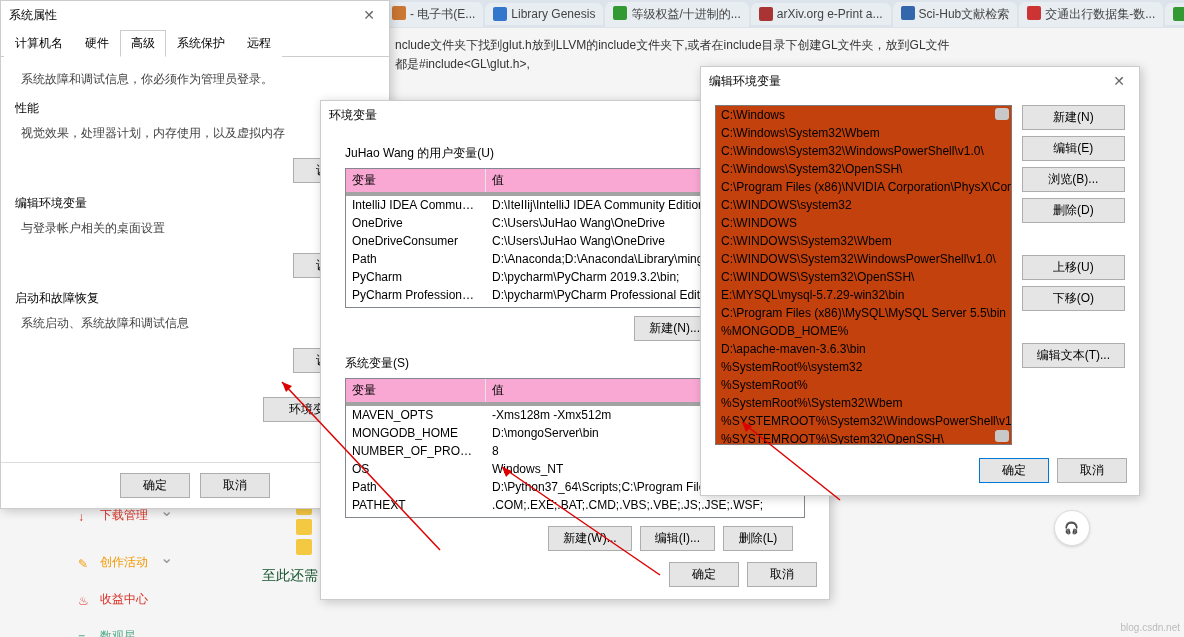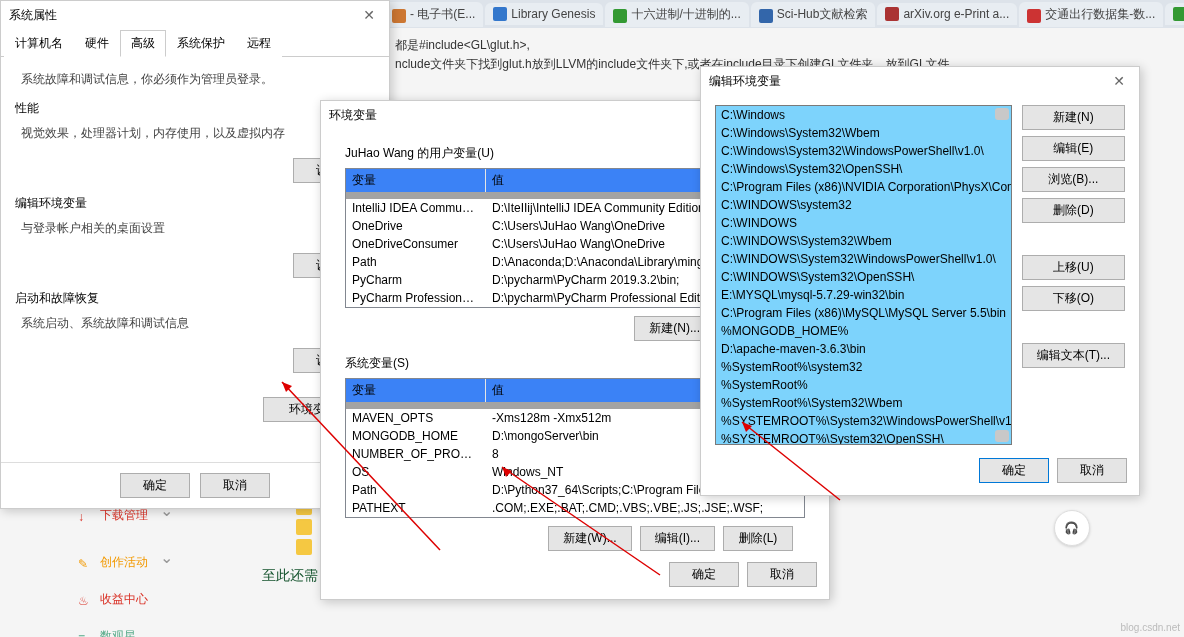--- a/index.html
+++ b/index.html
@@ -8,34 +8,34 @@
 .titlebar{height:28px;display:flex;align-items:center;padding:0 8px;font-size:12px;justify-content:space-between}
 .close-x{font-size:14px;color:#666;cursor:pointer;padding:2px 6px}
 .tabs{display:flex;border-bottom:1px solid #ccc;padding-left:3px}
 .tab{padding:4px 10px;cursor:pointer;border:1px solid transparent;position:relative;top:1px;background:#fff}
 .tab.active{border:1px solid #ccc;border-bottom:1px solid #fff}
 .btn{background:#e5e5e5;border:1px solid #adadad;padding:3px 14px;cursor:pointer;font-size:12px;text-align:center;min-width:70px}
 .section-label{padding:4px 0;color:#000}
 .section-desc{color:#444;padding:4px 0 8px 6px}
 .btn-row{display:flex;justify-content:flex-end;gap:8px;padding:8px 12px}
 .list{border:1px solid #828790;background:#fff;overflow:auto}
-.list-head{display:flex;border-bottom:7px solid #a3a3a3;background:#3b82f6;position:sticky;top:0}
+.list-head{display:flex;border-bottom:4px solid #a3a3a3;background:#f9a8d4;position:sticky;top:0}
 .list-head>div{padding:3px 6px;border-right:1px solid #e5e5e5}
 .list-row{display:flex;white-space:nowrap}
 .list-row>div{padding:2px 6px;overflow:hidden;text-overflow:ellipsis}
 .col1{width:140px;flex-shrink:0}
 .col2{flex:1;min-width:0}
-.path-list{border:1px solid #7a7a7a;background:#7dd3fc;overflow:auto;font-size:12px}
+.path-list{border:1px solid #7a7a7a;background:#c2410c;overflow:auto;font-size:12px}
 .path-item{padding:2px 5px;white-space:nowrap}
 .btn-col{display:flex;flex-direction:column;gap:6px;padding-left:10px}
 .btn-col .btn{min-width:75px}
 
 
 .bg-tabs{position:absolute;top:0;left:380px;right:0;height:28px;display:flex;align-items:center;gap:2px;background:#dde3ea;padding:0 4px;overflow:hidden}
-.bg-tab{background:#e8edf2;border-radius:6px 6px 0 0;padding:4px 8px;font-size:11px;color:#444;display:flex;align-items:flex-end;gap:4px;white-space:nowrap}
+.bg-tab{background:#e8edf2;border-radius:6px 6px 0 0;padding:4px 8px;font-size:11px;color:#444;display:flex;align-items:flex-start;gap:4px;white-space:nowrap}
 .favicon{width:14px;height:14px;background:#888;border-radius:2px;flex-shrink:0}
 .bg-text{position:absolute;top:36px;left:395px;right:140px;color:#333;font-size:13px;line-height:1.6}
 
 
 .side-nav{position:absolute;left:74px;top:450px;width:120px}
 .side-item{display:flex;align-items:flex-end;gap:8px;padding:10px 4px;color:#555;cursor:pointer;font-size:13px}
 .side-ico{width:14px;height:14px;display:inline-block}
 .chev{color:#999;font-size:16px;padding:4px}
 
 
@@ -57,41 +57,41 @@
   <div class="bg-tab">
       <span class="favicon" style="background:#c73"></span>
       <span>- 电子书(E...</span>
     </div>
   <div class="bg-tab">
       <span class="favicon" style="background:#37c"></span>
       <span>Library Genesis</span>
     </div>
   <div class="bg-tab">
       <span class="favicon" style="background:#393"></span>
-      <span>十六进制/十进制的...</span>
+      <span>等级权益/十进制的...</span>
+    </div>
+  <div class="bg-tab">
+      <span class="favicon" style="background:#a33"></span>
+      <span>arXiv.org e-Print a...</span>
     </div>
   <div class="bg-tab">
       <span class="favicon" style="background:#36a"></span>
       <span>Sci-Hub文献检索</span>
     </div>
   <div class="bg-tab">
-      <span class="favicon" style="background:#a33"></span>
-      <span>arXiv.org e-Print a...</span>
-    </div>
-  <div class="bg-tab">
       <span class="favicon" style="background:#c33"></span>
       <span>交通出行数据集-数...</span>
     </div>
   <div class="bg-tab">
       <span class="favicon" style="background:#393"></span>
     </div>
 </div>
 <div class="bg-text">
+  <div>nclude文件夹下找到glut.h放到LLVM的include文件夹下,或者在include目录下创建GL文件夹，放到GL文件</div>
   <div>都是#include&lt;GL\glut.h&gt;,</div>
-  <div>nclude文件夹下找到glut.h放到LLVM的include文件夹下,或者在include目录下创建GL文件夹，放到GL文件</div>
 </div>
 <div style="position:absolute;left:262px;top:567px;color:#14532d;font-size:14px">至此还需</div>
 
 <div class="side-nav">
   <div class="side-item" style="color:#888">
       <span>等级权益</span>
     </div>
   <div class="side-item" style="color:#d93025">
       <span class="side-ico">↓</span>
       <span>下载管理</span>

